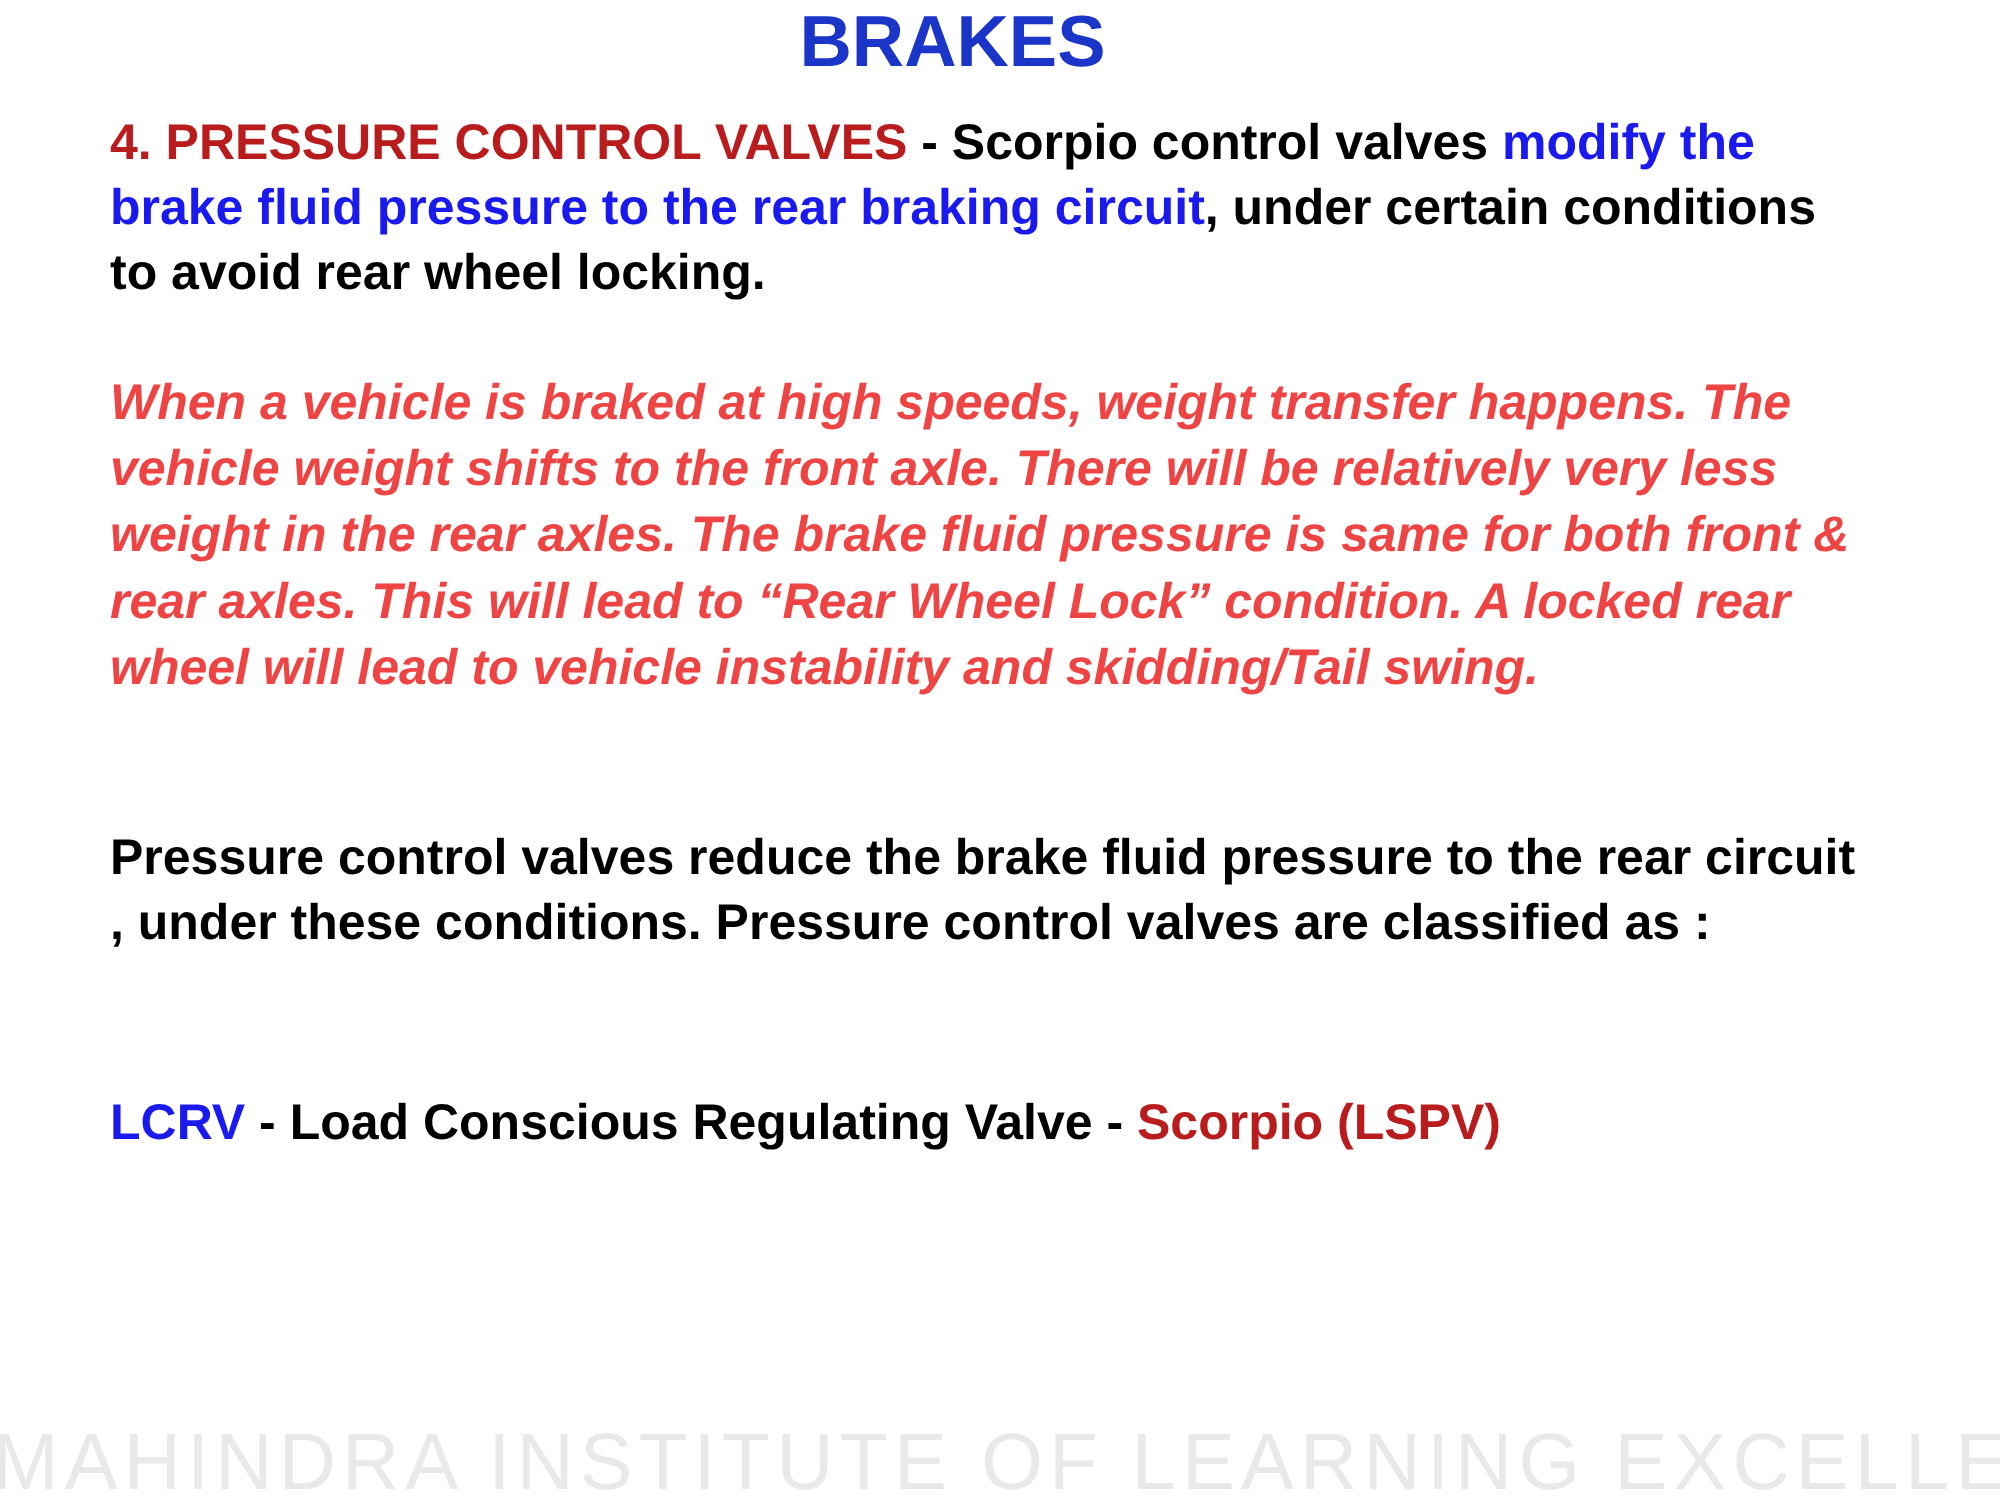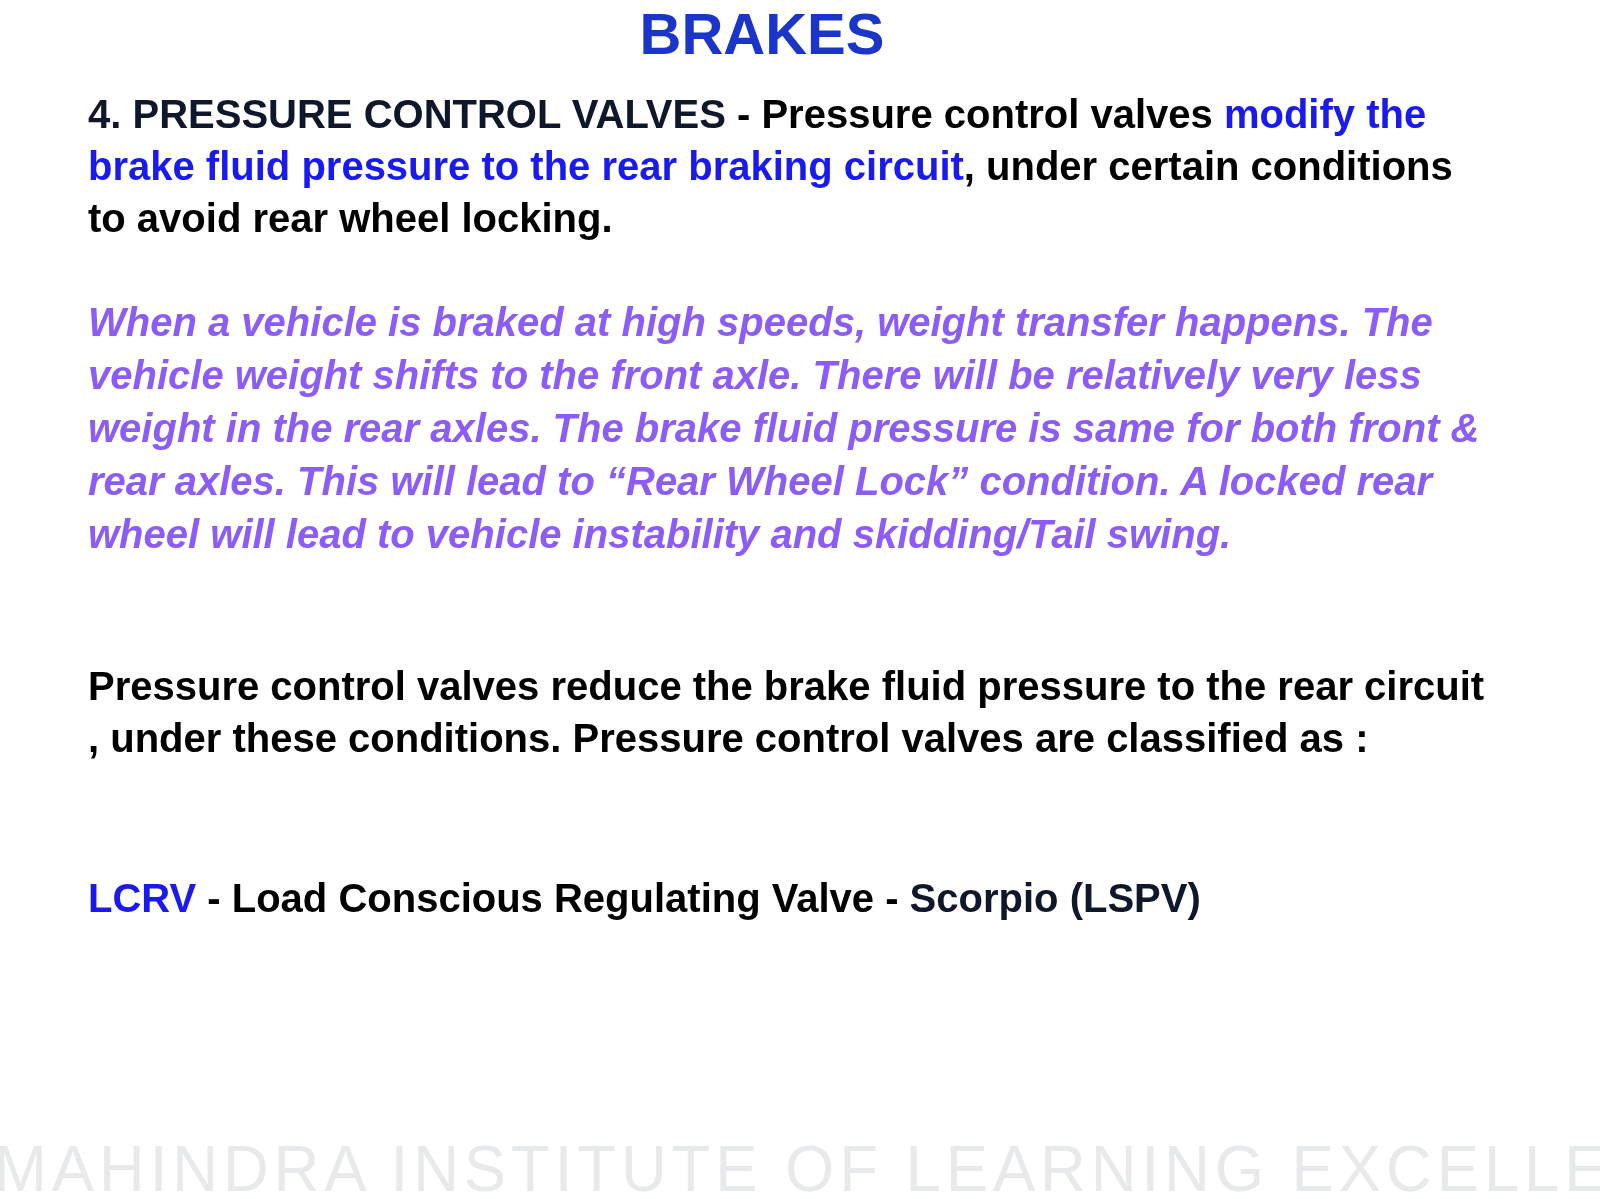--- a/index.html
+++ b/index.html
@@ -70,29 +70,29 @@
     color: #000000;
     margin: 0;
   }
 
   #para-intro  { top: 88px;  }
   #para-pink   { top: 296px; }
   #para-reduce { top: 660px; }
   #list-block  { top: 872px; }
 
   .para-pink {
-    color: #8b5cf6;
+    color: #ef4444;
     font-style: italic;
     font-size: 40px;
     font-weight: 700;
     line-height: 53px;
     margin: 0;
   }
 
-  .red   { color: #0f172a; }
+  .red   { color: #b91c1c; }
   .blue  { color: #1a1aee; }
   .black { color: #000000; }
 
   .valve-line {
     font-size: 40px;
     font-weight: 700;
     line-height: 52px;
     color: #000000;
     margin: 0;
     white-space: nowrap;
@@ -121,21 +121,21 @@
 <body>
 
 <div class="slide">
 
 
   <div class="content">
 
     <div class="slide-title">BRAKES</div>
 
     <div class="body-block" id="para-intro">
-      <p class="para"><span class="red">4. PRESSURE CONTROL VALVES</span><span class="black"> - </span><span class="black">Pressure control valves </span><span class="blue">modify the brake fluid pressure to the rear braking circuit</span><span class="black">, under certain conditions to avoid rear wheel locking.</span></p>
+      <p class="para"><span class="red">4. PRESSURE CONTROL VALVES</span><span class="black"> - </span><span class="black">Scorpio control valves </span><span class="blue">modify the brake fluid pressure to the rear braking circuit</span><span class="black">, under certain conditions to avoid rear wheel locking.</span></p>
     </div>
 
     <div class="body-block" id="para-pink">
       <p class="para-pink">When a vehicle is braked at high speeds, weight transfer happens. The vehicle weight shifts to the front axle. There will be relatively very less weight in the rear axles. The brake fluid pressure is same for both front &amp; rear axles. This will lead to “Rear Wheel Lock” condition. A locked rear wheel will lead to vehicle instability and skidding/Tail swing.</p>
     </div>
 
     <div class="body-block" id="para-reduce">
       <p class="para">Pressure control valves reduce the brake fluid pressure to the rear circuit , under these conditions. Pressure control valves are classified as :</p>
     </div>
 

